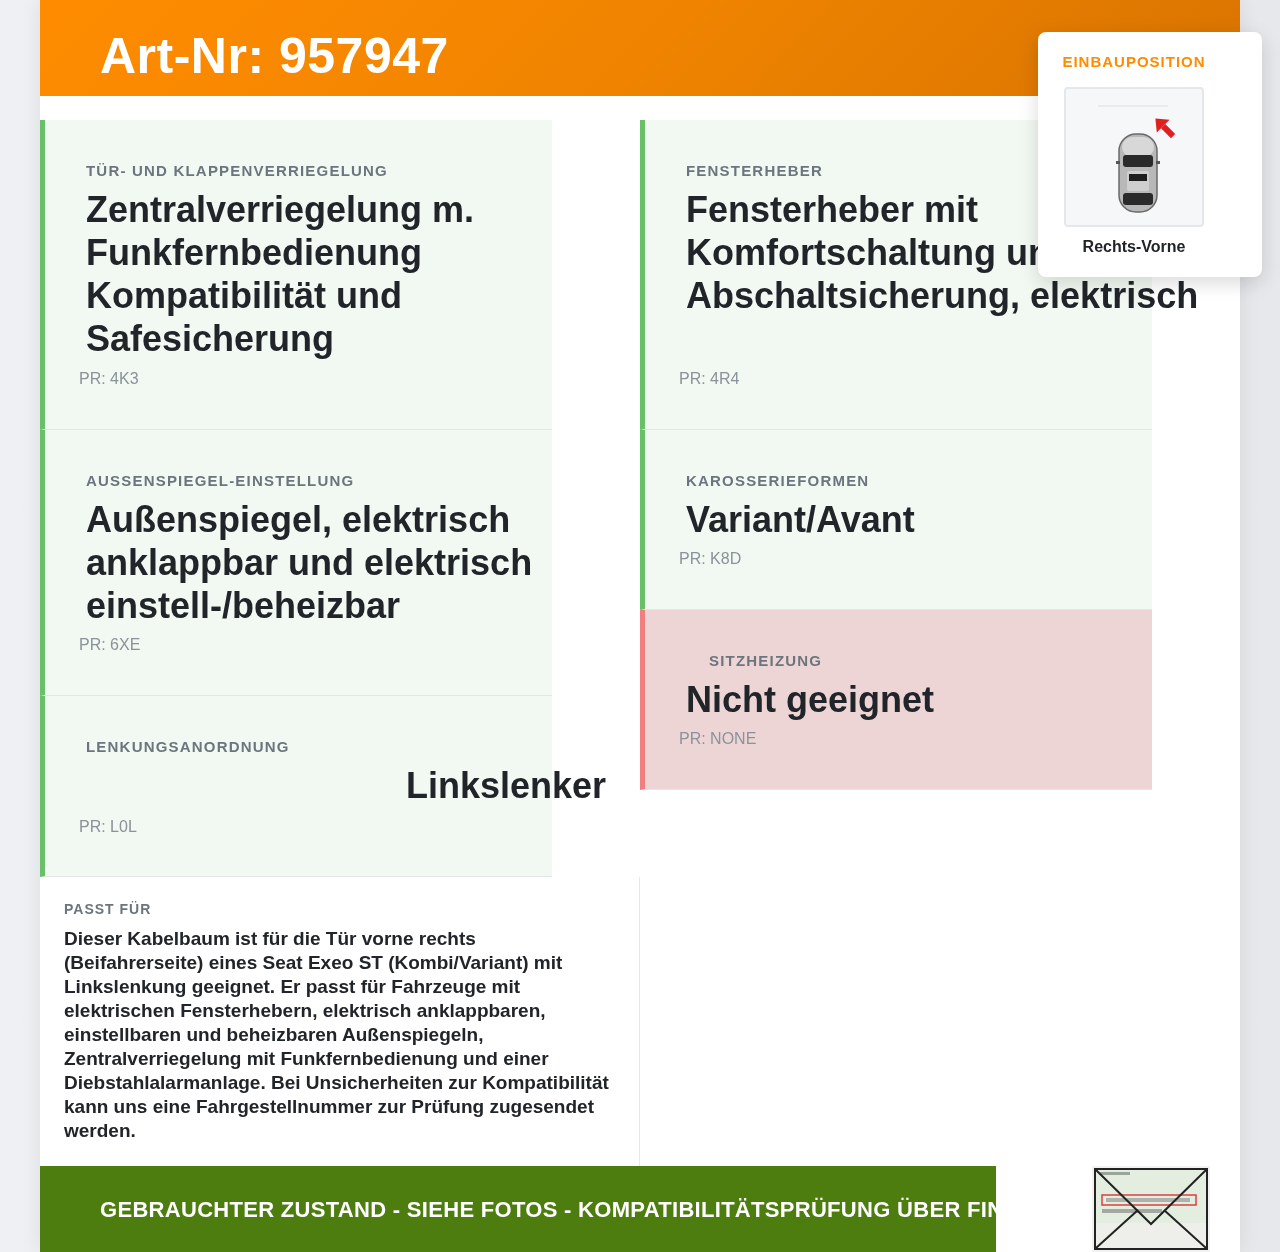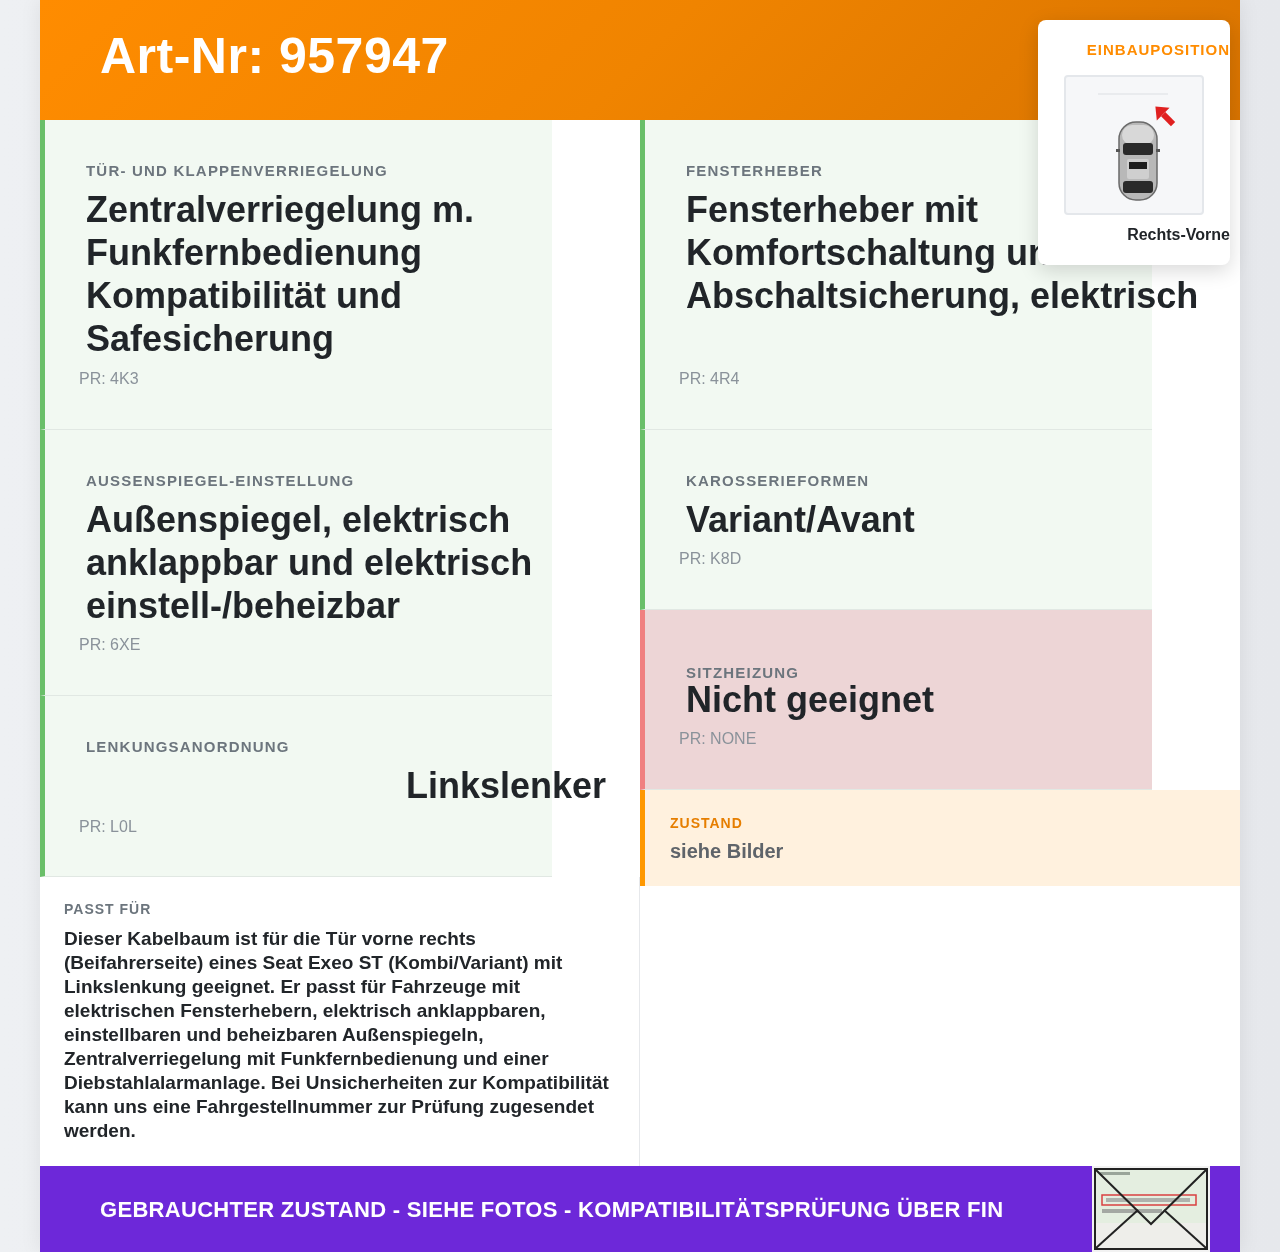--- a/index.html
+++ b/index.html
@@ -16,41 +16,41 @@
       left: 40px;
       top: 0;
       width: 1200px;
       height: 1252px;
       background: #ffffff;
       box-shadow: 0 0 20px rgba(0,0,0,0.08);
     }
     .header {
       position: absolute;
       left: 0; top: 0;
-      width: 1200px; height: 120px;
+      width: 1200px; height: 96px;
       background: linear-gradient(135deg, #ff8c00 0%, #f08400 50%, #d97400 100%);
     }
     .header-title {
       position: absolute;
       left: 60px; top: 28px;
       font-size: 50px;
       font-weight: bold;
       color: #ffffff;
       letter-spacing: 0.5px;
       line-height: 56px;
     }
     .position-card {
       position: absolute;
-      left: 998px; top: 20px;
-      width: 192px; height: 245px;
+      left: 998px; top: 32px;
+      width: 224px; height: 245px;
       background: #ffffff;
       border-radius: 8px;
       box-shadow: 0 6px 20px rgba(0,0,0,0.15);
       z-index: 10;
-      text-align: right;
+      text-align: center;
     }
     .position-label {
       position: absolute;
       left: 0; top: 21px;
       width: 192px;
       font-size: 15px;
       font-weight: bold;
       color: #ff8c00;
       letter-spacing: 1px;
     }
@@ -153,22 +153,22 @@
       width: 545px;
       font-size: 19px;
       line-height: 24px;
       font-weight: bold;
       color: #212529;
     }
 
     .footer {
       position: absolute;
       left: 0; top: 1166px;
-      width: 1200px; height: 86px;
-      background: #6d28d9;
+      width: 956px; height: 86px;
+      background: #4d7c0f;
     }
     .footer-text {
       position: absolute;
       left: 60px; top: 31px;
       font-size: 22px;
       font-weight: bold;
       color: #ffffff;
       letter-spacing: 0.3px;
       white-space: nowrap;
     }
@@ -239,29 +239,25 @@
     <div class="cell-pr" style="top:250px;">PR: 4R4</div>
   </div>
 
   <div class="cell" style="left:600px;top:430px;height:180px;">
     <div class="cell-label" style="top:42px;">KAROSSERIEFORMEN</div>
     <div class="cell-value" style="top:68px;">Variant/Avant</div>
     <div class="cell-pr" style="top:120px;">PR: K8D</div>
   </div>
 
   <div class="cell red" style="left:600px;top:610px;height:180px;">
-    <div class="cell-label" style="top:54px;">SITZHEIZUNG</div>
+    <div class="cell-label" style="top:42px;margin-left:23px;">SITZHEIZUNG</div>
     <div class="cell-value" style="top:68px;">Nicht geeignet</div>
     <div class="cell-pr" style="top:120px;">PR: NONE</div>
   </div>
 
-  <div class="zustand">
-    <div class="zustand-label">ZUSTAND</div>
-    <div class="zustand-value">siehe Bilder</div>
-  </div>
 
   <div class="passt">
     <div class="passt-label">PASST FÜR</div>
     <div class="passt-text">Dieser Kabelbaum ist für die Tür vorne rechts (Beifahrerseite) eines Seat Exeo ST (Kombi/Variant) mit Linkslenkung geeignet. Er passt für Fahrzeuge mit elektrischen Fensterhebern, elektrisch anklappbaren, einstellbaren und beheizbaren Außenspiegeln, Zentralverriegelung mit Funkfernbedienung und einer Diebstahlalarmanlage. Bei Unsicherheiten zur Kompatibilität kann uns eine Fahrgestellnummer zur Prüfung zugesendet werden.</div>
   </div>
 
   <div class="footer">
     <div class="footer-text">GEBRAUCHTER ZUSTAND - SIEHE FOTOS - KOMPATIBILITÄTSPRÜFUNG ÜBER FIN</div>
     <div class="footer-image">
       <svg width="114" height="82" viewBox="0 0 114 82">

